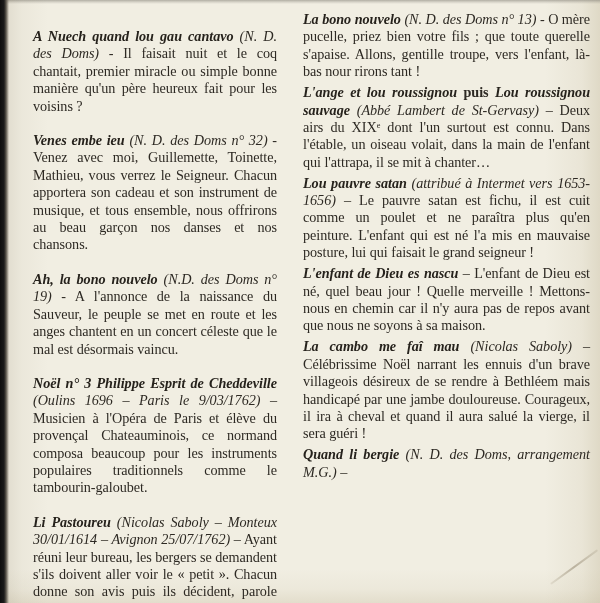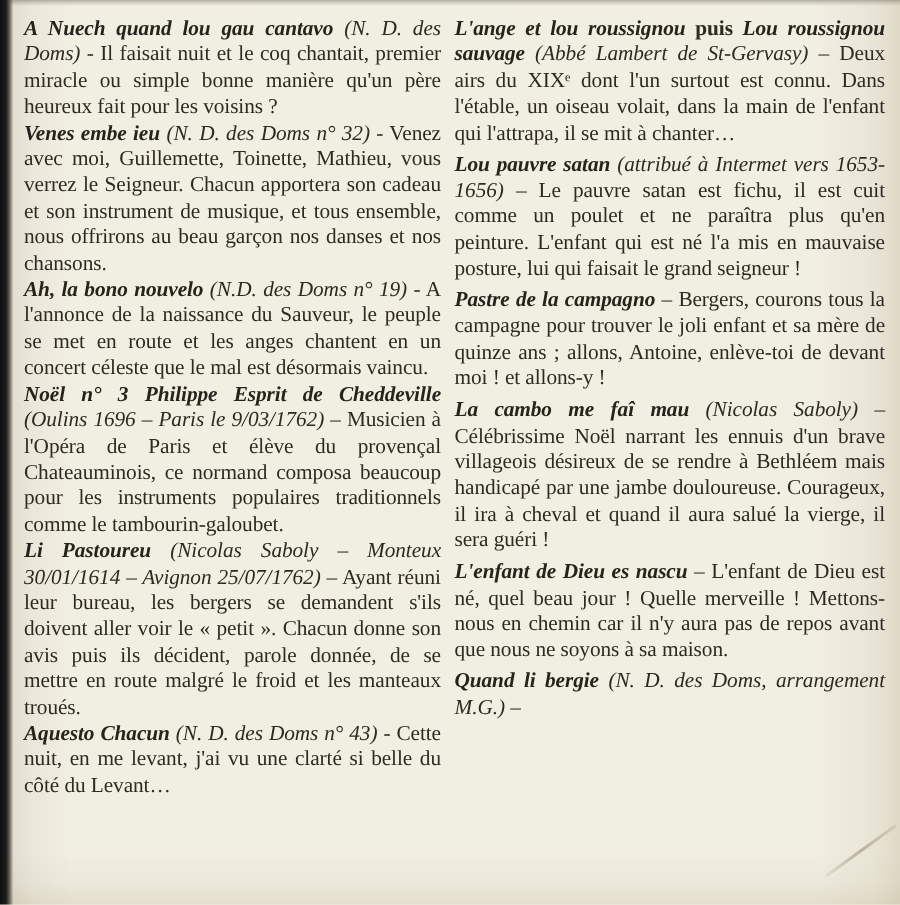--- a/index.html
+++ b/index.html
@@ -24,21 +24,21 @@
     display:flex;gap:9px;
     color:#2d2923;
   }
   .col{
     font-size:14.2px;line-height:17.4px;
     text-align:justify;
     letter-spacing:-0.05px;
   }
   .col.left{width:278px;}
   .col.right{width:287px;}
-  .col.left p.entry{margin:0;}
+  .col.left p.entry{margin:17px;}
   .col.right p.entry{margin:0 0 3.5px 0;}
   .entry-title{font-weight:bold;font-style:italic;color:#26221c;}
   .entry-mid{font-weight:bold;font-style:normal;}
   .entry-attr{font-style:italic;}
   .entry-body{font-style:normal;}
   p.entry.italic-body .entry-body{}
   .scratch{
     position:absolute;
     left:551px;top:583px;
     width:58px;height:1.6px;
@@ -55,22 +55,22 @@
   <div class="columns">
     <div class="col left">
         <p class="entry"><span class="entry-title">A Nuech quand lou gau cantavo</span> <span class="entry-attr">(N. D. des Doms)</span> - <span class="entry-body">Il faisait nuit et le coq chantait, premier miracle ou simple bonne manière qu'un père heureux fait pour les voisins ?</span></p>
         <p class="entry"><span class="entry-title">Venes embe ieu</span> <span class="entry-attr">(N. D. des Doms n° 32)</span> - <span class="entry-body">Venez avec moi, Guillemette, Toinette, Mathieu, vous verrez le Seigneur. Chacun apportera son cadeau et son instrument de musique, et tous ensemble, nous offrirons au beau garçon nos danses et nos chansons.</span></p>
         <p class="entry"><span class="entry-title">Ah, la bono nouvelo</span> <span class="entry-attr">(N.D. des Doms n° 19)</span> - <span class="entry-body">A l'annonce de la naissance du Sauveur, le peuple se met en route et les anges chantent en un concert céleste que le mal est désormais vaincu.</span></p>
         <p class="entry"><span class="entry-title">Noël n° 3 Philippe Esprit de Cheddeville</span> <span class="entry-attr">(Oulins 1696 – Paris le 9/03/1762)</span> – <span class="entry-body">Musicien à l'Opéra de Paris et élève du provençal Chateauminois, ce normand composa beaucoup pour les instruments populaires traditionnels comme le tambourin-galoubet.</span></p>
         <p class="entry"><span class="entry-title">Li Pastoureu</span> <span class="entry-attr">(Nicolas Saboly – Monteux 30/01/1614 – Avignon 25/07/1762)</span> – <span class="entry-body">Ayant réuni leur bureau, les bergers se demandent s'ils doivent aller voir le « petit ». Chacun donne son avis puis ils décident, parole donnée, de se mettre en route malgré le froid et les manteaux troués.</span></p>
         <p class="entry"><span class="entry-title">Aquesto Chacun</span> <span class="entry-attr">(N. D. des Doms n° 43)</span> - <span class="entry-body">Cette nuit, en me levant, j'ai vu une clarté si belle du côté du Levant…</span></p>
       </div>
     <div class="col right">
+        <p class="entry"><span class="entry-title">La bono nouvelo</span> <span class="entry-attr">(N. D. des Doms n° 13)</span> - <span class="entry-body">O mère pucelle, priez bien votre fils ; que toute querelle s'apaise. Allons, gentille troupe, vers l'enfant, là-bas nour rirons tant !</span></p>
         <p class="entry"><span class="entry-title">L'ange et lou roussignou</span> <span class="entry-mid">puis</span> <span class="entry-title">Lou roussignou sauvage</span> <span class="entry-attr">(Abbé Lambert de St-Gervasy)</span> – <span class="entry-body">Deux airs du XIXᵉ dont l'un surtout est connu. Dans l'étable, un oiseau volait, dans la main de l'enfant qui l'attrapa, il se mit à chanter…</span></p>
         <p class="entry italic-body"><span class="entry-title">Lou pauvre satan</span> <span class="entry-attr">(attribué à Intermet vers 1653-1656)</span> – <span class="entry-body">Le pauvre satan est fichu, il est cuit comme un poulet et ne paraîtra plus qu'en peinture. L'enfant qui est né l'a mis en mauvaise posture, lui qui faisait le grand seigneur !</span></p>
-        <p class="entry italic-body"><span class="entry-title">Pastre de la campagno</span> – <span class="entry-body">Bergers, courons tous la campagne pour trouver le joli enfant et sa mère de quinze ans ; allons, Antoine, enlève-toi de devant moi ! et allons-y !</span></p>
+        <p class="entry"><span class="entry-title">L'enfant de Dieu es nascu</span> – <span class="entry-body">L'enfant de Dieu est né, quel beau jour ! Quelle merveille ! Mettons-nous en chemin car il n'y aura pas de repos avant que nous ne soyons à sa maison.</span></p>
         <p class="entry"><span class="entry-title">La cambo me faî mau</span> <span class="entry-attr">(Nicolas Saboly)</span> – <span class="entry-body">Célébrissime Noël narrant les ennuis d'un brave villageois désireux de se rendre à Bethléem mais handicapé par une jambe douloureuse. Courageux, il ira à cheval et quand il aura salué la vierge, il sera guéri !</span></p>
-        <p class="entry"><span class="entry-title">L'enfant de Dieu es nascu</span> – <span class="entry-body">L'enfant de Dieu est né, quel beau jour ! Quelle merveille ! Mettons-nous en chemin car il n'y aura pas de repos avant que nous ne soyons à sa maison.</span></p>
         <p class="entry"><span class="entry-title">Quand li bergie</span> <span class="entry-attr">(N. D. des Doms, arrangement M.G.)</span> – </p>
       </div>
   </div>
   <div class="scratch"></div>
 </div>
 
 </body></html>

